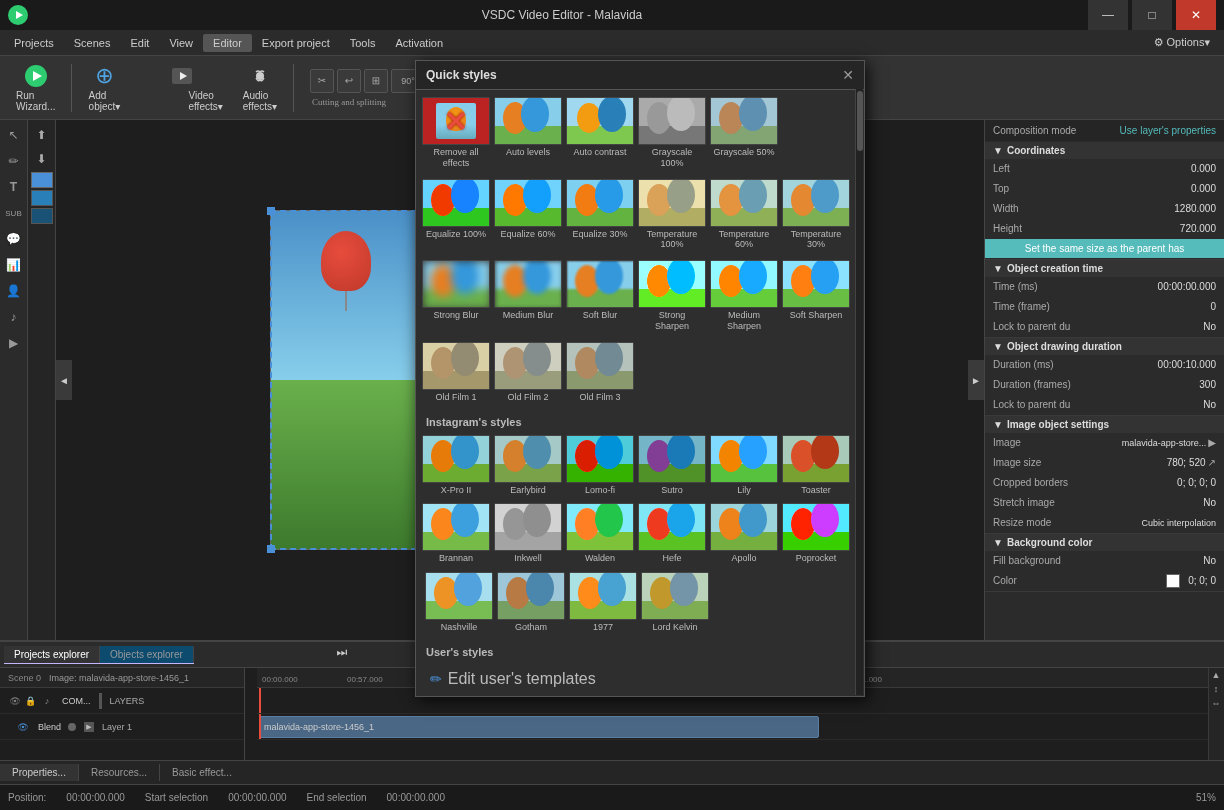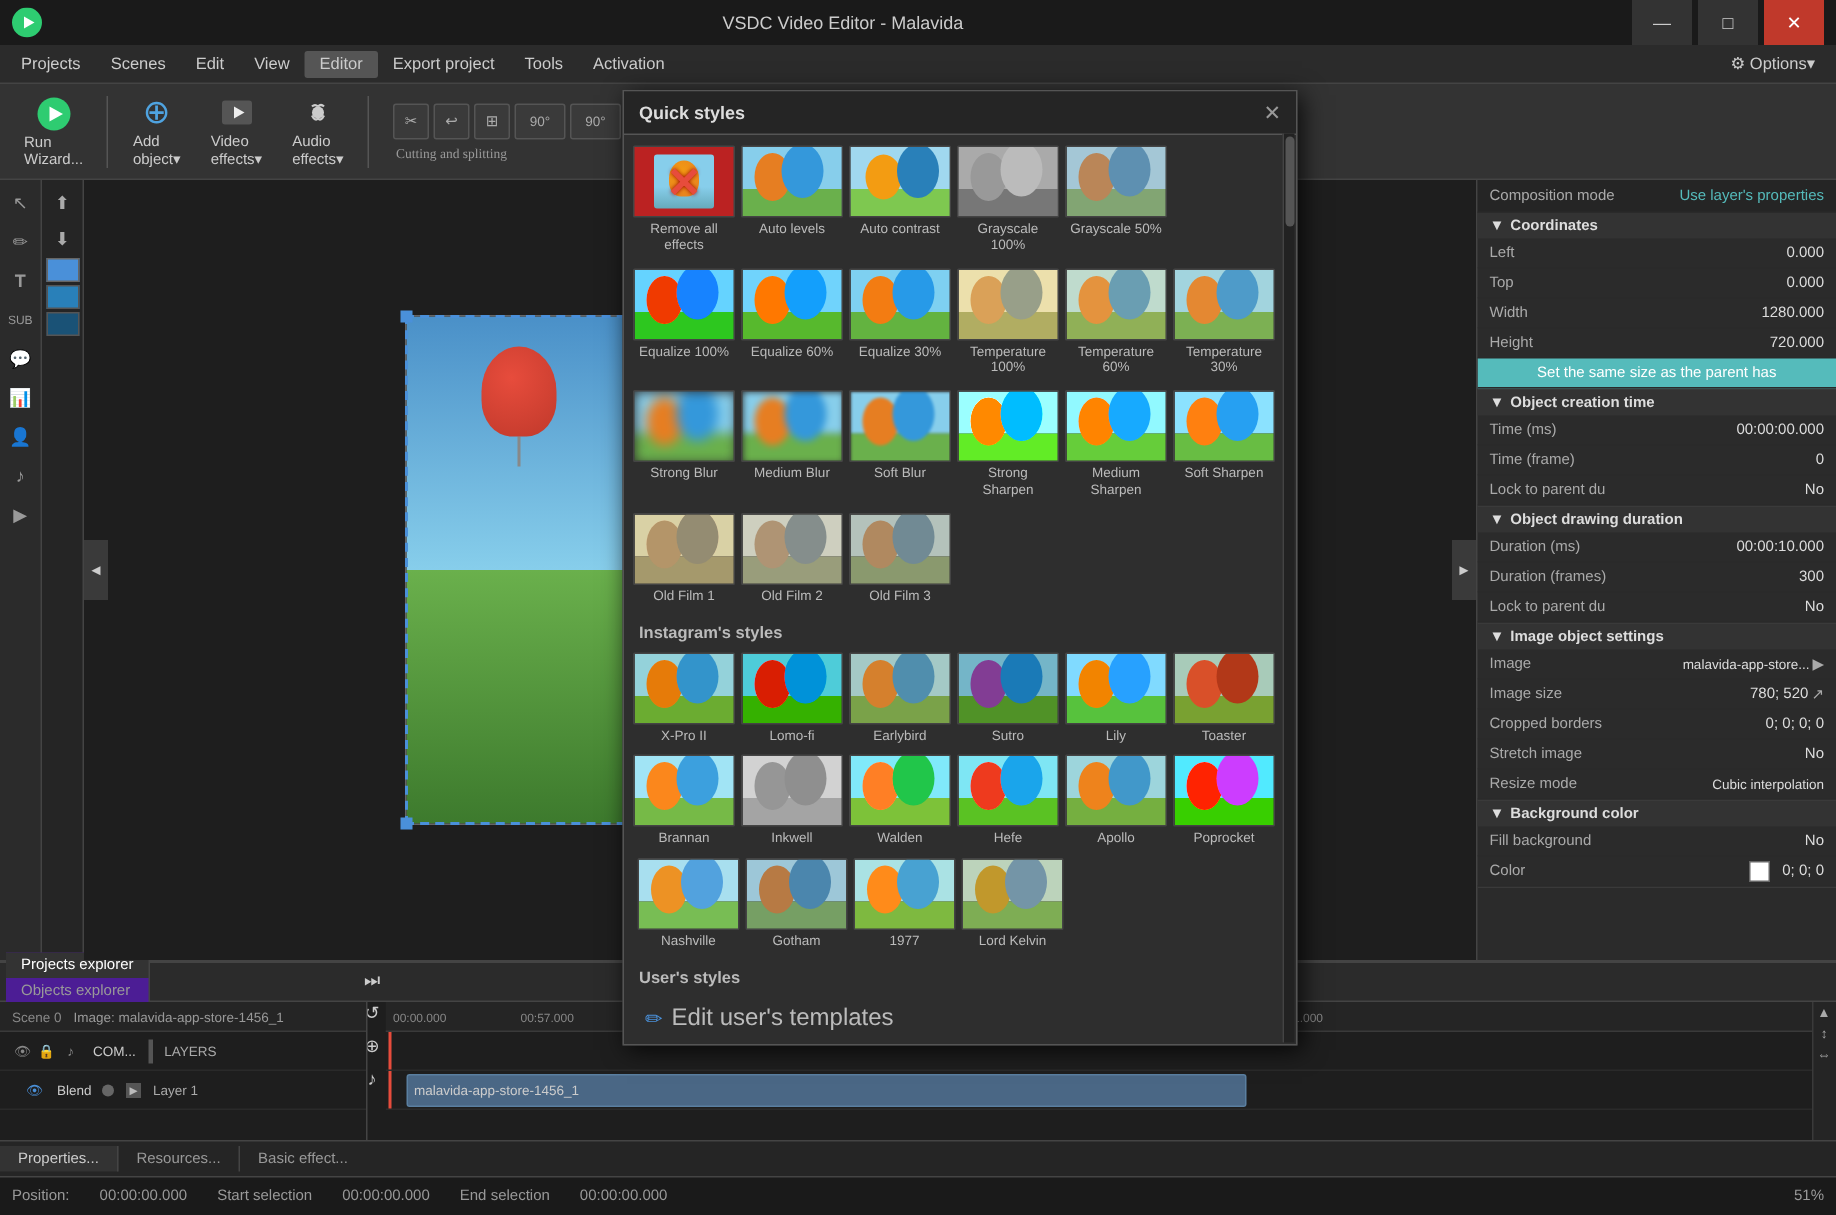--- a/index.html
+++ b/index.html
@@ -72,21 +72,21 @@
     .qs-user-item { display: flex; align-items: center; gap: 6px; padding: 4px; cursor: pointer; border-radius: 2px; }
     .qs-user-icon { color: #4a90d9; font-size: 14px; }
     .qs-user-label { color: #bbb; font-size: 16px; }
     .qs-scrollbar { position: absolute; right: 1px; top: 28px; bottom: 1px; width: 8px; background: #222; border-left: 1px solid #444; }
     .qs-scrollthumb { width: 6px; height: 60px; background: #555; border-radius: 3px; margin: 2px 1px; }
 
     
     .thumb-normal { background: linear-gradient(180deg, #87ceeb 0%, #87ceeb 60%, #8fbc8f 60%, #8fbc8f 100%); }
 
     
-    #explorer-tabs { display: flex; background: #4c1d95; border-bottom: 5px solid #c4b5fd; flex-direction: column; }
+    #explorer-tabs { display: flex; background: #0c4a6e; border-bottom: 1px solid #c4b5fd; }
     .explorer-tab { padding: 3px 10px; cursor: pointer; font-size: 10px; color: #999; border-right: 1px solid #444; }
     .explorer-tab.active { color: #fff; background: #333; }
 
     .timeline-tl-btn { width: 18px; height: 18px; display: flex; align-items: center; justify-content: center; background: #3a3a3a; border: 1px solid #555; border-radius: 2px; cursor: pointer; color: #ccc; font-size: 10px; }
 
     .playback-btn { width: 20px; height: 20px; display: flex; align-items: center; justify-content: center; cursor: pointer; color: #ccc; font-size: 12px; }
 
     .res-badge { background: #2a2a2a; border: 1px solid #555; padding: 1px 5px; font-size: 10px; color: #ccc; border-radius: 2px; cursor: pointer; }
 
     
@@ -140,21 +140,21 @@
     <div class="tool-icon" style="color:#4fa3e0;font-size:22px;">⊕</div>
     <span style="font-size:10px;color:#ccc;">Add<br>object▾</span>
   </div>
   <div class="tool-btn">
     <div class="tool-icon">
       <svg width="24" height="24" viewBox="0 0 24 24">
           <rect x="2" y="4" width="20" height="16" rx="2" fill="#555"></rect>
           <polygon points="10,8 17,12 10,16" fill="#eee"></polygon>
         </svg>
     </div>
-    <span style="font-size:10px;color:#ccc;">Video<br>effects▾</span>
+    <span style="font-size:10px;color:#ccc;margin-left:48px;">Video<br>effects▾</span>
   </div>
   <div class="tool-btn">
     <div class="tool-icon">
       <svg width="24" height="24" viewBox="0 0 24 24">
           <circle cx="12" cy="12" r="4" fill="#ccc"></circle>
           <path d="M12 8 Q14 6 16 8" stroke="#ccc" fill="none" stroke-width="1.5"></path>
           <path d="M12 8 Q10 6 8 8" stroke="#ccc" fill="none" stroke-width="1.5"></path>
           <path d="M8 14 Q10 18 12 16 Q14 18 16 14" stroke="#ccc" fill="none" stroke-width="1.5"></path>
         </svg>
     </div>
@@ -424,21 +424,21 @@
         <div style="position:absolute;left:500px;"><span style="font-size:8px;color:#888;">00:10.000</span></div>
         <div style="position:absolute;left:590px;"><span style="font-size:8px;color:#888;">00:11.000</span></div>
       </div>
 
       <div style="height:26px;background:#1e1e1e;border-bottom:1px solid #2a2a2a;position:relative;">
 
         <div style="position:absolute;left:2px;top:0;width:2px;height:100%;background:#e74c3c;z-index:10;"></div>
       </div>
 
       <div style="height:26px;background:#1e1e1e;border-bottom:1px solid #2a2a2a;position:relative;">
-        <div style="position:absolute;left:14px;top:2px;width:560px;height:22px;background:#4a6785;border:1px solid #5a7fa0;border-radius:2px;display:flex;align-items:center;overflow:hidden;cursor:pointer;">
+        <div style="position:absolute;left:2px;top:2px;width:560px;height:22px;background:#4a6785;border:1px solid #5a7fa0;border-radius:2px;display:flex;align-items:center;overflow:hidden;cursor:pointer;">
           <span style="font-size:9px;color:#ccc;padding:0 4px;white-space:nowrap;">malavida-app-store-1456_1</span>
         </div>
 
         <div style="position:absolute;left:2px;top:0;width:2px;height:100%;background:#e74c3c;z-index:10;"></div>
       </div>
     </div>
 
     <div style="width:16px;background:#252525;border-left:1px solid #3a3a3a;display:flex;flex-direction:column;">
       <div style="width:14px;height:14px;display:flex;align-items:center;justify-content:center;cursor:pointer;color:#aaa;font-size:9px;">▲</div>
       <div style="width:14px;height:14px;display:flex;align-items:center;justify-content:center;cursor:pointer;color:#aaa;font-size:9px;">↕</div>
@@ -719,39 +719,39 @@
             <rect width="68" height="28" fill="#87ceeb"></rect>
             <rect y="28" width="68" height="20" fill="#6ab04c"></rect>
             <ellipse cx="20" cy="20" rx="12" ry="16" fill="#e67e22"></ellipse>
             <ellipse cx="42" cy="15" rx="14" ry="18" fill="#3498db"></ellipse>
           </svg>
       </div>
       <span class="qs-label">X-Pro II</span>
     </div>
     <div class="qs-item">
       <div class="qs-thumb">
+        <svg width="68" height="48" viewBox="0 0 68 48" style="filter:sepia(0.4) saturate(1.2) brightness(0.9) contrast(1.1)">
+            <rect width="68" height="28" fill="#87ceeb"></rect>
+            <rect y="28" width="68" height="20" fill="#6ab04c"></rect>
+            <ellipse cx="20" cy="20" rx="12" ry="16" fill="#e67e22"></ellipse>
+            <ellipse cx="42" cy="15" rx="14" ry="18" fill="#3498db"></ellipse>
+          </svg>
+      </div>
+      <span class="qs-label">Earlybird</span>
+    </div>
+    <div class="qs-item">
+      <div class="qs-thumb">
         <svg width="68" height="48" viewBox="0 0 68 48" style="filter:saturate(1.6) contrast(1.3) brightness(0.85)">
             <rect width="68" height="28" fill="#87ceeb"></rect>
             <rect y="28" width="68" height="20" fill="#6ab04c"></rect>
             <ellipse cx="20" cy="20" rx="12" ry="16" fill="#e74c3c"></ellipse>
             <ellipse cx="42" cy="15" rx="14" ry="18" fill="#3498db"></ellipse>
           </svg>
       </div>
       <span class="qs-label">Lomo-fi</span>
-    </div>
-    <div class="qs-item">
-      <div class="qs-thumb">
-        <svg width="68" height="48" viewBox="0 0 68 48" style="filter:sepia(0.4) saturate(1.2) brightness(0.9) contrast(1.1)">
-            <rect width="68" height="28" fill="#87ceeb"></rect>
-            <rect y="28" width="68" height="20" fill="#6ab04c"></rect>
-            <ellipse cx="20" cy="20" rx="12" ry="16" fill="#e67e22"></ellipse>
-            <ellipse cx="42" cy="15" rx="14" ry="18" fill="#3498db"></ellipse>
-          </svg>
-      </div>
-      <span class="qs-label">Earlybird</span>
     </div>
     <div class="qs-item">
       <div class="qs-thumb">
         <svg width="68" height="48" viewBox="0 0 68 48" style="filter:brightness(0.8) contrast(1.3) sepia(0.2) saturate(1.2)">
             <rect width="68" height="28" fill="#87ceeb"></rect>
             <rect y="28" width="68" height="20" fill="#6ab04c"></rect>
             <ellipse cx="20" cy="20" rx="12" ry="16" fill="#9b59b6"></ellipse>
             <ellipse cx="42" cy="15" rx="14" ry="18" fill="#3498db"></ellipse>
           </svg>
       </div>

